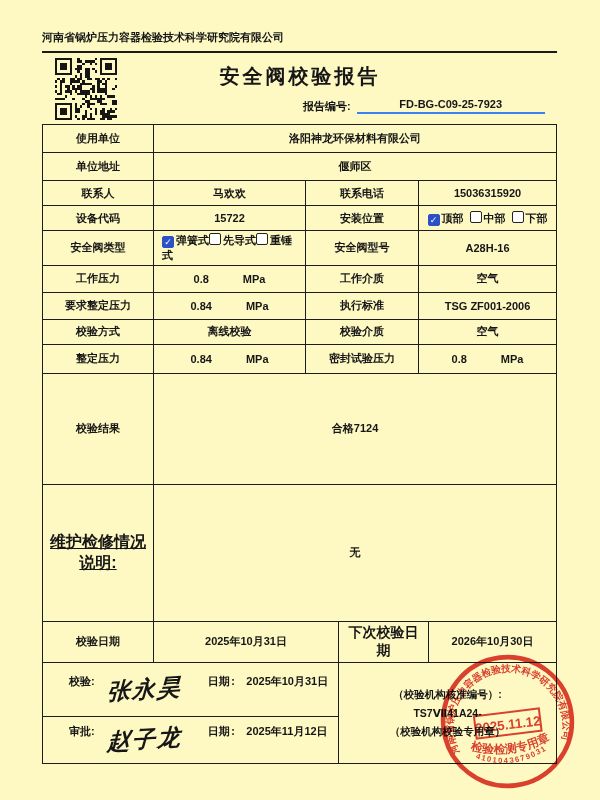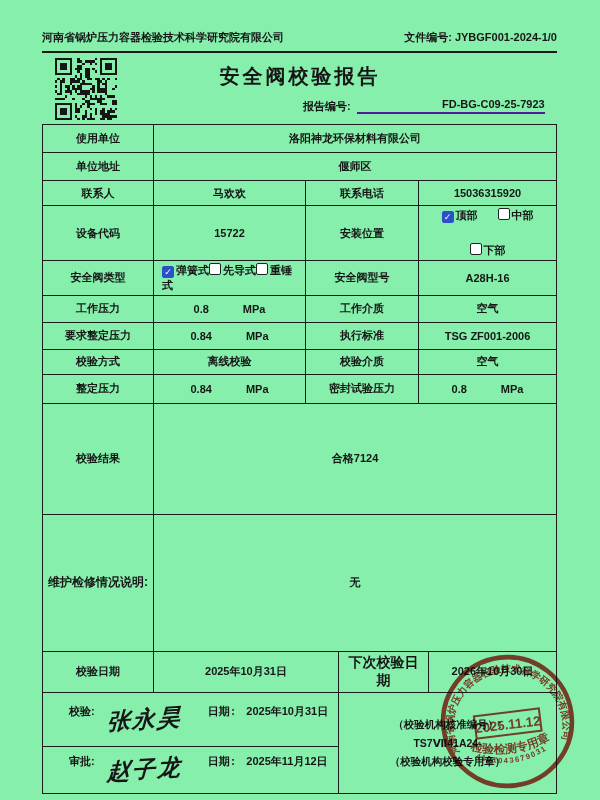--- a/index.html
+++ b/index.html
@@ -1,37 +1,37 @@
 <!DOCTYPE html>
 <html><head>
 <meta charset="utf-8">
 <style>
   html,body{margin:0;padding:0;}
   body{background:#e8e8e8;font-family:"Liberation Sans","DejaVu Sans",sans-serif;}
-  .page{position:relative;width:600px;height:800px;background:#86efac;margin:0 auto;overflow:hidden;color:#161616;}
+  .page{position:relative;width:600px;height:800px;background:#fef9c3;margin:0 auto;overflow:hidden;color:#161616;}
 
   
   .hdr{position:absolute;left:42px;top:30px;width:515px;display:flex;justify-content:space-between;align-items:flex-end;border-bottom:2.5px solid #1a1a1a;padding-bottom:6px;font-size:11px;font-weight:700;}
   .hdr .docno{white-space:nowrap;}
 
   
   .qr{position:absolute;left:55px;top:58px;width:62px;height:62px;}
   .qr svg{width:100%;height:100%;fill:#161616;}
   .title{position:absolute;left:0;top:63px;width:100%;text-align:center;font-size:20px;font-weight:700;letter-spacing:3px;}
   .repline{position:absolute;left:303px;top:98px;display:flex;align-items:flex-end;font-size:11px;font-weight:700;}
   .repline .lab{margin-right:6px;white-space:nowrap;}
-  .repline .val{display:inline-block;width:188px;text-align:right;border-bottom:2px solid #4c1d95;padding-bottom:2px;}
+  .repline .val{display:inline-block;width:188px;text-align:center;border-bottom:2px solid #3b82f6;padding-bottom:2px;}
 
   
   table.rep{position:absolute;left:42px;top:124px;width:514px;border-collapse:collapse;table-layout:fixed;font-size:11px;font-weight:700;color:#161616;}
   table.rep td{border:1.5px solid #1c1c1c;text-align:center;vertical-align:middle;padding:2px 4px;overflow:hidden;}
-  td.tl{text-align:left;padding-left:4px;padding-right:2px;font-size:12px;}
+  td.tl{text-align:left;padding-left:4px;padding-right:2px;font-size:16px;text-decoration:underline;}
   td.topleft{text-align:left;vertical-align:top;padding:7px 10px;}
   .pv{display:flex;justify-content:center;gap:34px;}
-  .cbg{display:flex;justify-content:center;align-items:center;gap:20px;flex-wrap:wrap;}
+  .cbg{display:flex;justify-content:center;align-items:center;gap:6px;flex-wrap:wrap;}
   .cbg.left{justify-content:flex-start;text-align:left;padding-left:4px;line-height:1.35;display:block;}
   .cbi{white-space:nowrap;}
   .cb{display:inline-block;width:10px;height:10px;border:1.5px solid #222;border-radius:2px;vertical-align:-1px;margin-right:2px;font-size:9px;line-height:10px;text-align:center;color:#fff;background:#fff;}
   .cb.checked{border-color:#2b50c8;}
 
   
   .sig{display:flex;align-items:flex-start;padding-left:22px;gap:10px;font-size:11px;font-weight:700;}
   .sig .name{font-size:23px;font-weight:700;font-style:italic;letter-spacing:2px;transform:rotate(-4deg) skewX(-6deg);display:inline-block;margin:0 2px;white-space:nowrap;}
   .sig .dlab{margin-left:14px;font-family:Liberation Mono, monospace;}
 
@@ -41,21 +41,20 @@
   
   .stamp{position:absolute;left:436px;top:650px;width:143px;height:143px;transform:rotate(-7deg);opacity:.88;mix-blend-mode:multiply;pointer-events:none;}
 </style>
 </head>
 <body>
 
 <div class="page">
 
   <div class="hdr">
     <span>河南省锅炉压力容器检验技术科学研究院有限公司</span>
-    <span class="docno"><span>文件编号:</span> <span>JYBGF001-2024-1/0</span></span>
   </div>
 
   <div class="qr"><svg viewBox="0 0 25 25" shape-rendering="crispEdges">
         <rect x="0" y="0" width="1" height="1"></rect>
         <rect x="1" y="0" width="1" height="1"></rect>
         <rect x="2" y="0" width="1" height="1"></rect>
         <rect x="3" y="0" width="1" height="1"></rect>
         <rect x="4" y="0" width="1" height="1"></rect>
         <rect x="5" y="0" width="1" height="1"></rect>
         <rect x="6" y="0" width="1" height="1"></rect>

